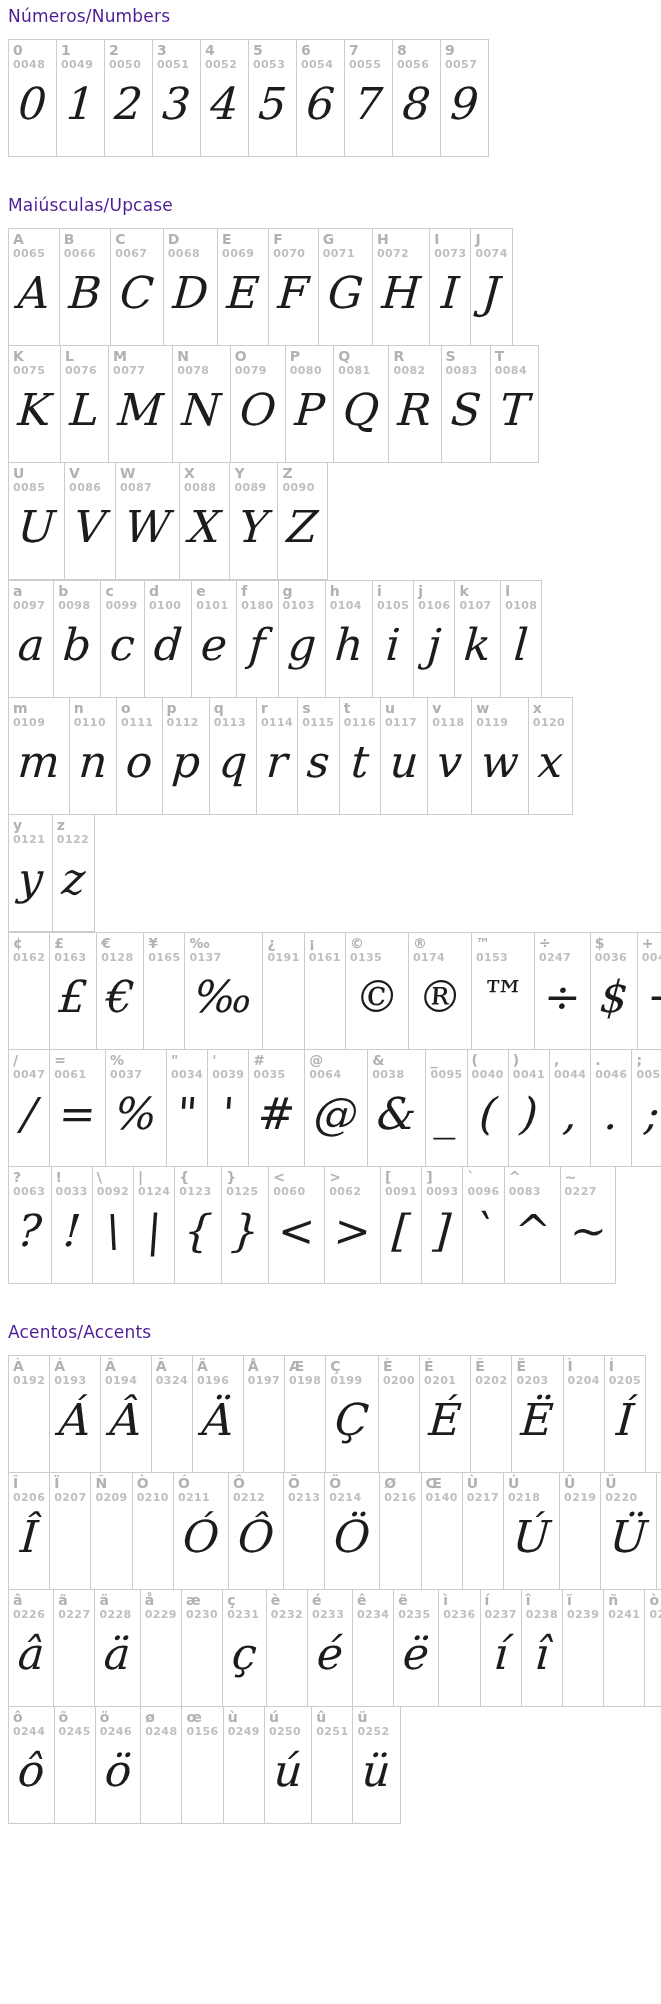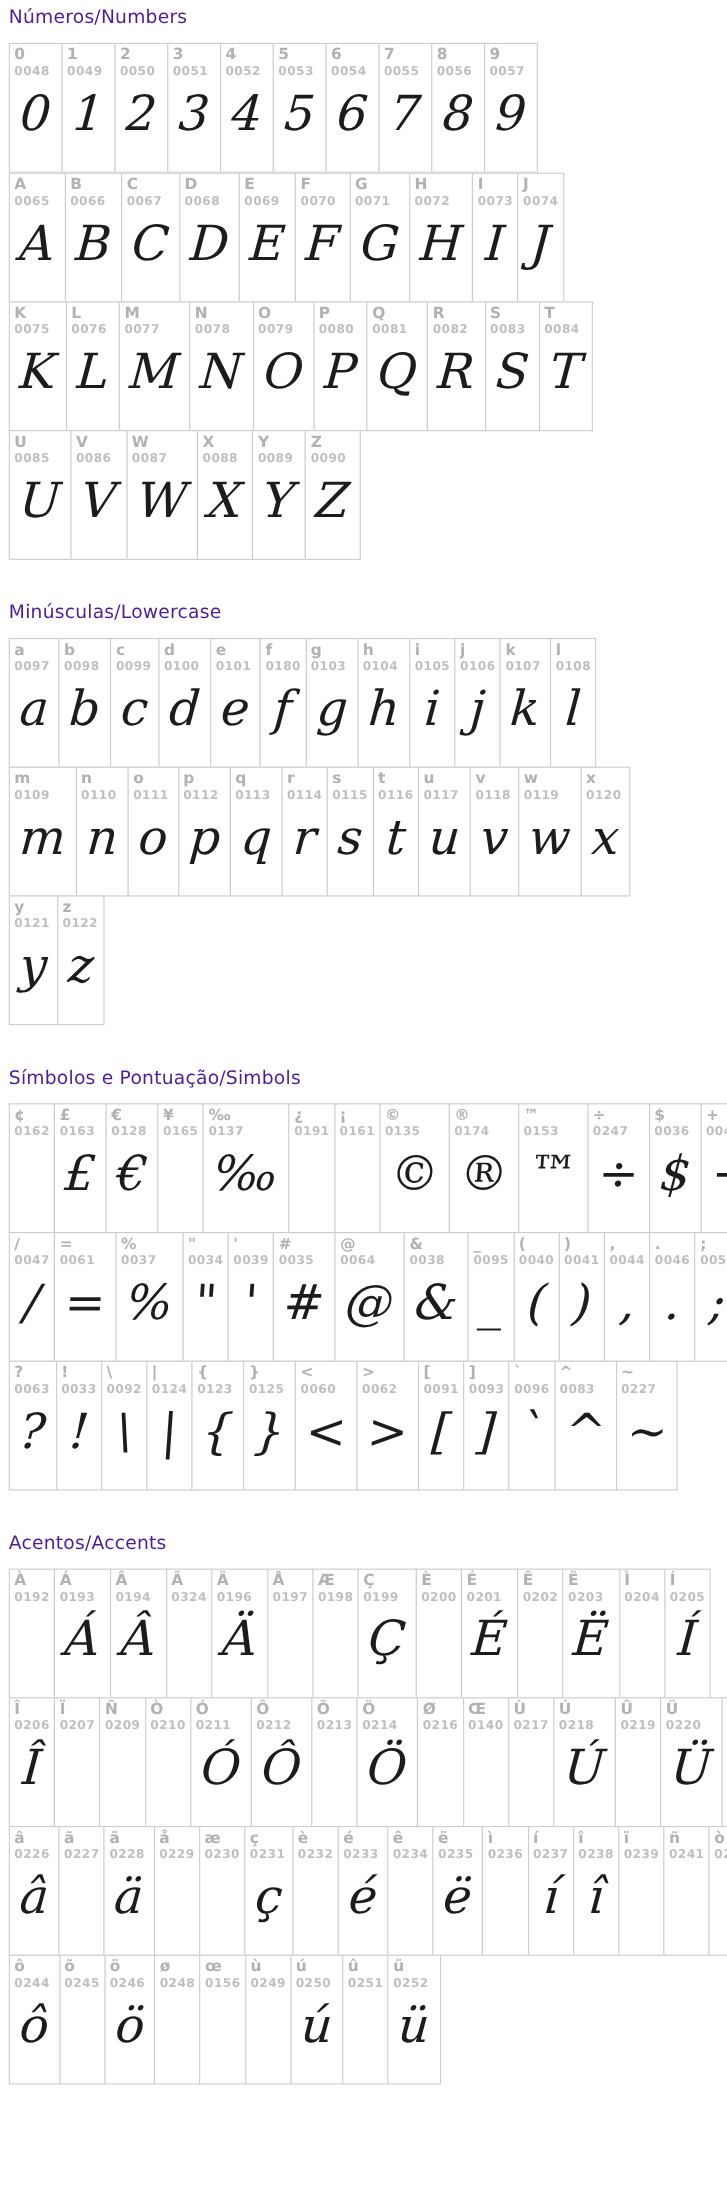--- a/index.html
+++ b/index.html
@@ -128,20 +128,21 @@
   <div class="cell">
     <span class="char-label">9</span>
     <span class="char-code">0057</span>
     <span class="glyph">9</span>
   </div>
 </div>
       </div>
   </section>
 
   <section class="charmap-section">
+    <h2 class="section-title">Maiúsculas/Upcase</h2>
     <div class="rows">
         <div class="row">
   <div class="cell">
     <span class="char-label">A</span>
     <span class="char-code">0065</span>
     <span class="glyph">A</span>
   </div>
 
   <div class="cell">
     <span class="char-label">B</span>
@@ -292,21 +293,20 @@
   <div class="cell">
     <span class="char-label">Z</span>
     <span class="char-code">0090</span>
     <span class="glyph">Z</span>
   </div>
 </div>
       </div>
   </section>
 
   <section class="charmap-section">
-    <h2 class="section-title">Minúsculas/Lowercase</h2>
     <div class="rows">
         <div class="row">
   <div class="cell">
     <span class="char-label">a</span>
     <span class="char-code">0097</span>
     <span class="glyph">a</span>
   </div>
 
   <div class="cell">
     <span class="char-label">b</span>
@@ -457,21 +457,20 @@
   <div class="cell">
     <span class="char-label">z</span>
     <span class="char-code">0122</span>
     <span class="glyph">z</span>
   </div>
 </div>
       </div>
   </section>
 
   <section class="charmap-section">
-    <h2 class="section-title">Símbolos e Pontuação/Simbols</h2>
     <div class="rows">
         <div class="row">
   <div class="cell">
     <span class="char-label">¢</span>
     <span class="char-code">0162</span>
     <span class="glyph"></span>
   </div>
 
   <div class="cell">
     <span class="char-label">£</span>

